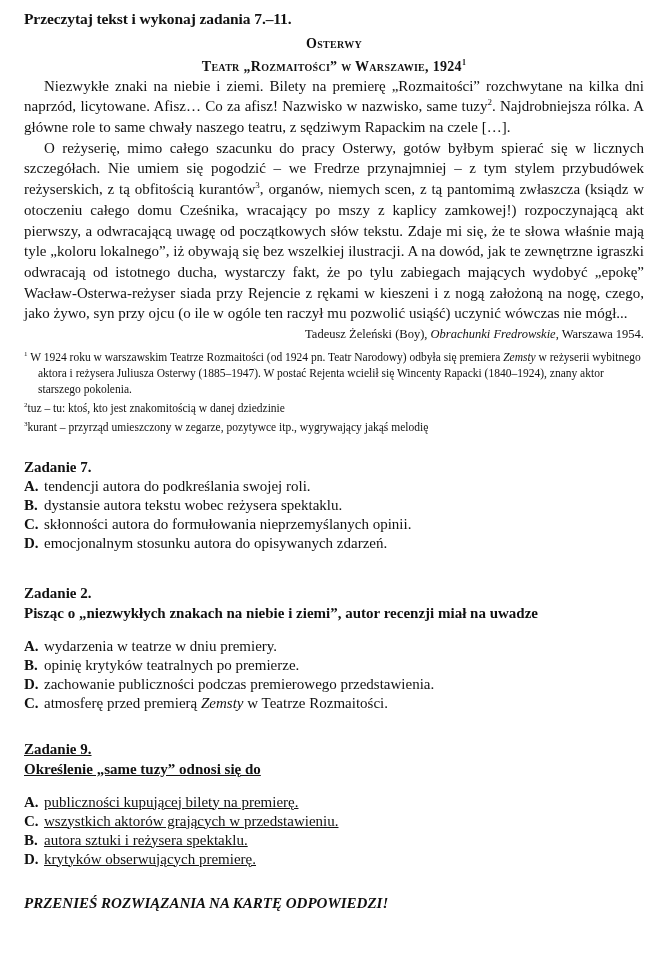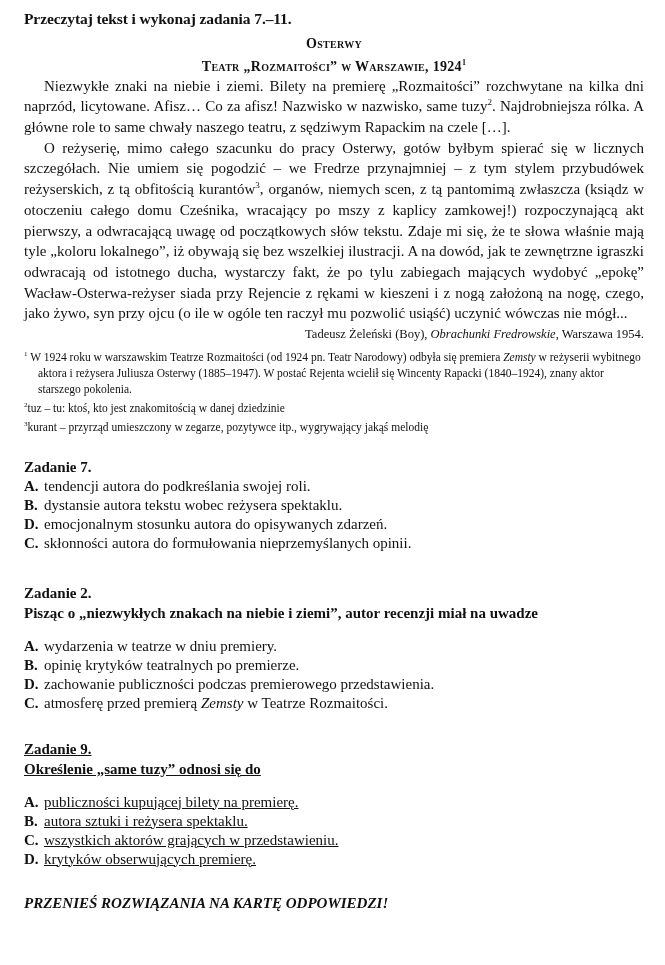--- a/index.html
+++ b/index.html
@@ -47,37 +47,37 @@
   <div class="footnotes">
     <p class="fn"><sup>1</sup> <span>W 1924 roku w warszawskim Teatrze Rozmaitości (od 1924 pn. Teatr Narodowy) odbyła się premiera </span><i>Zemsty</i><span> w reżyserii wybitnego aktora i reżysera Juliusza Osterwy (1885–1947). W postać Rejenta wcielił się Wincenty Rapacki (1840–1924), znany aktor starszego pokolenia.</span></p>
     <p class="fn"><sup>2</sup><span>tuz – tu: ktoś, kto jest znakomitością w danej dziedzinie</span></p>
     <p class="fn"><sup>3</sup><span>kurant – przyrząd umieszczony w zegarze, pozytywce itp., wygrywający jakąś melodię</span></p>
   </div>
 
   <div class="task">
     <p class="task-label">Zadanie 7.</p>
     <p class="opt"><span class="letter">A.</span><span>tendencji autora do podkreślania swojej roli.</span></p>
     <p class="opt"><span class="letter">B.</span><span>dystansie autora tekstu wobec reżysera spektaklu.</span></p>
+    <p class="opt"><span class="letter">C.</span><span>skłonności autora do formułowania nieprzemyślanych opinii.</span></p>
     <p class="opt"><span class="letter">D.</span><span>emocjonalnym stosunku autora do opisywanych zdarzeń.</span></p>
-    <p class="opt"><span class="letter">C.</span><span>skłonności autora do formułowania nieprzemyślanych opinii.</span></p>
   </div>
 
   <div class="task" style="margin-top:30px;">
     <p class="task-label">Zadanie 2.</p>
     <p class="task-question">Pisząc o „niezwykłych znakach na niebie i ziemi”, autor recenzji miał na uwadze</p>
     <p class="opt"><span class="letter">A.</span><span>wydarzenia w teatrze w dniu premiery.</span></p>
     <p class="opt"><span class="letter">B.</span><span>opinię krytyków teatralnych po premierze.</span></p>
     <p class="opt"><span class="letter">D.</span><span>zachowanie publiczności podczas premierowego przedstawienia.</span></p>
     <p class="opt"><span class="letter">C.</span><span>atmosferę przed premierą </span><i>Zemsty</i><span> w Teatrze Rozmaitości.</span></p>
   </div>
 
   <div class="task" style="margin-top:26px;text-decoration:underline;">
     <p class="task-label">Zadanie 9.</p>
     <p class="task-question">Określenie „same tuzy” odnosi się do</p>
     <p class="opt"><span class="letter">A.</span><span>publiczności kupującej bilety na premierę.</span></p>
+    <p class="opt"><span class="letter">C.</span><span>wszystkich aktorów grających w przedstawieniu.</span></p>
     <p class="opt"><span class="letter">B.</span><span>autora sztuki i reżysera spektaklu.</span></p>
-    <p class="opt"><span class="letter">C.</span><span>wszystkich aktorów grających w przedstawieniu.</span></p>
     <p class="opt"><span class="letter">D.</span><span>krytyków obserwujących premierę.</span></p>
   </div>
 
   <p class="final-note">PRZENIEŚ ROZWIĄZANIA NA KARTĘ ODPOWIEDZI!</p>
 
 </div>
 
 </body></html>

